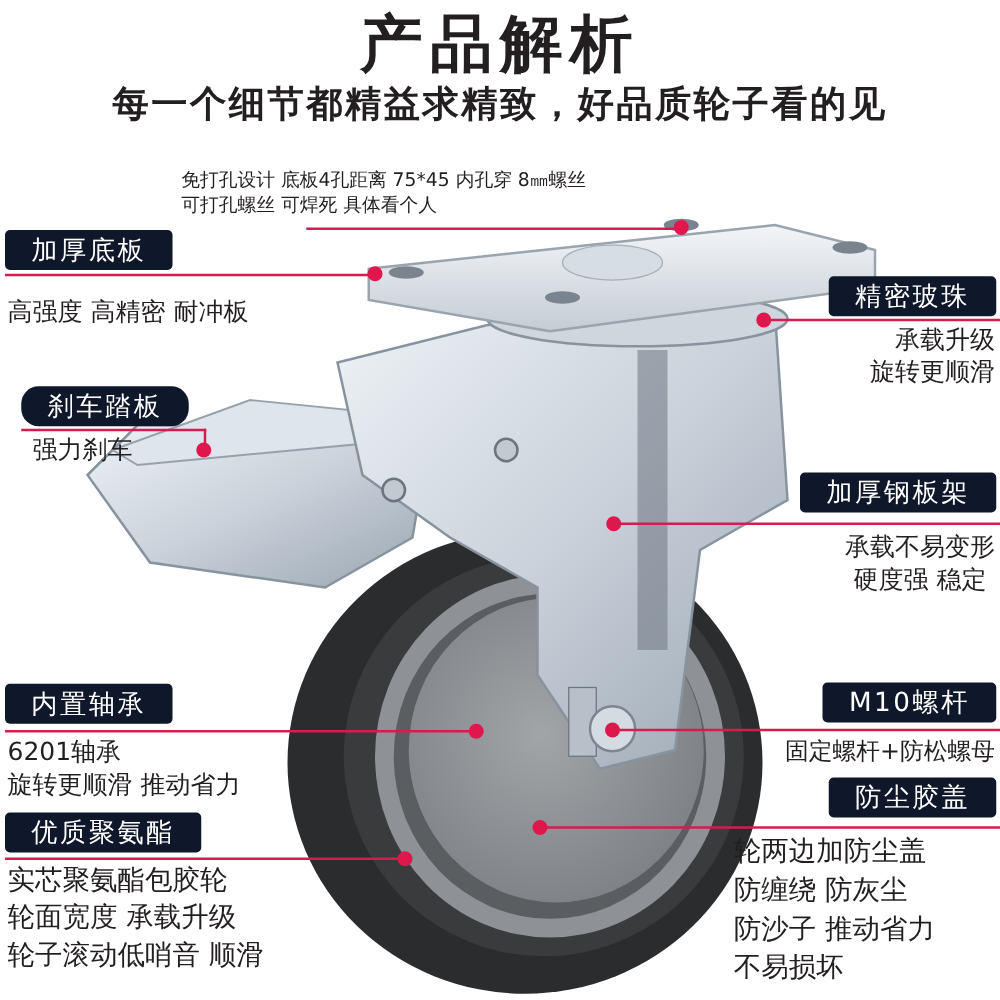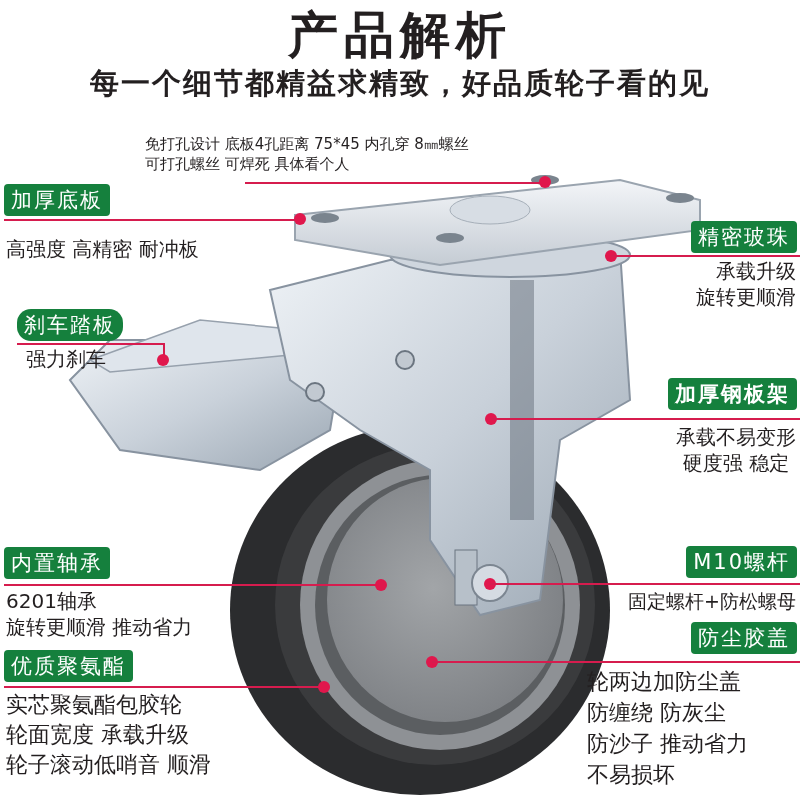--- a/index.html
+++ b/index.html
@@ -1,20 +1,20 @@
 <!DOCTYPE html>
 <html><head>
 <meta charset="utf-8">
 <style>
   html, body { margin:0; padding:0; }
   body { width:800px; height:800px; overflow:hidden; background:#ffffff; font-family:"DejaVu Sans","Liberation Sans",sans-serif; color:#231f20; position:relative; }
   .title { position:absolute; left:0; top:2px; width:800px; text-align:center; font-size:50px; font-weight:bold; letter-spacing:6px; color:#231f20; }
   .subtitle { position:absolute; left:0; top:64px; width:800px; text-align:center; font-size:29px; font-weight:bold; letter-spacing:2px; color:#231f20; }
   .note { position:absolute; left:145px; top:134px; font-size:15px; line-height:20px; color:#231f20; }
-  .badge { position:absolute; background:#15803d; color:#ffffff; font-size:21px; line-height:32px; padding:0 7px; border-radius:4px; letter-spacing:2px; white-space:nowrap; }
+  .badge { position:absolute; background:#0f172a; color:#ffffff; font-size:21px; line-height:32px; padding:0 21px; border-radius:4px; letter-spacing:2px; white-space:nowrap; }
   .desc { position:absolute; font-size:20px; line-height:26px; color:#231f20; white-space:nowrap; }
   .desc.r { text-align:right; }
   .line { position:absolute; height:2px; background:#d61c4e; }
   .vline { position:absolute; width:2px; background:#d61c4e; }
   .dot { position:absolute; width:12px; height:12px; border-radius:50%; background:#e0174c; }
   .product { position:absolute; left:0; top:0; width:800px; height:800px; pointer-events:none; }
 </style>
 </head>
 <body>
 
@@ -88,21 +88,21 @@
 </div>
 
 <div class="badge" style="right:3px;top:221px;">精密玻珠</div>
 <div class="dot" style="left:605px;top:250px;"></div>
 <div class="line" style="left:611px;top:255px;width:189px;"></div>
 <div class="desc r" style="right:4px;top:258px;">
   <div>承载升级</div>
   <div>旋转更顺滑</div>
 </div>
 
-<div class="badge" style="right:3px;top:378px;font-weight:bold;">加厚钢板架</div>
+<div class="badge" style="right:3px;top:378px;">加厚钢板架</div>
 <div class="dot" style="left:485px;top:413px;"></div>
 <div class="line" style="left:491px;top:418px;width:309px;"></div>
 <div class="desc r" style="right:4px;top:424px;text-align:center;">
   <div>承载不易变形</div>
   <div>硬度强 稳定</div>
 </div>
 
 <div class="badge" style="left:4px;top:547px;">内置轴承</div>
 <div class="line" style="left:4px;top:584px;width:376px;"></div>
 <div class="dot" style="left:375px;top:579px;"></div>

